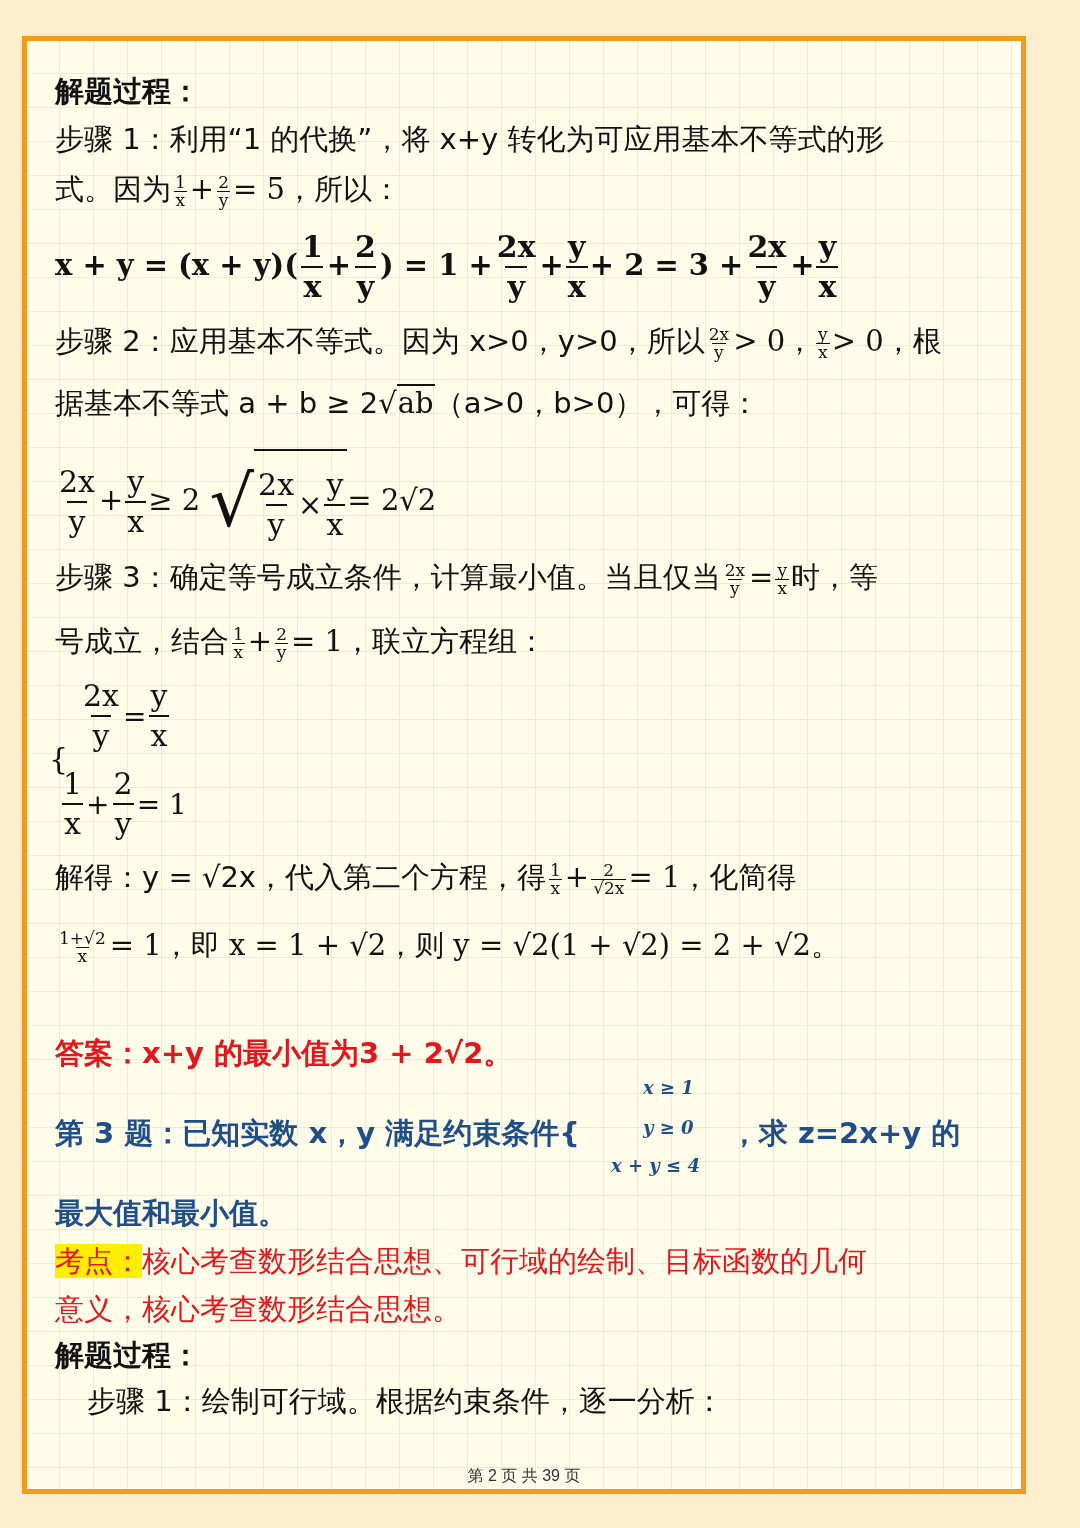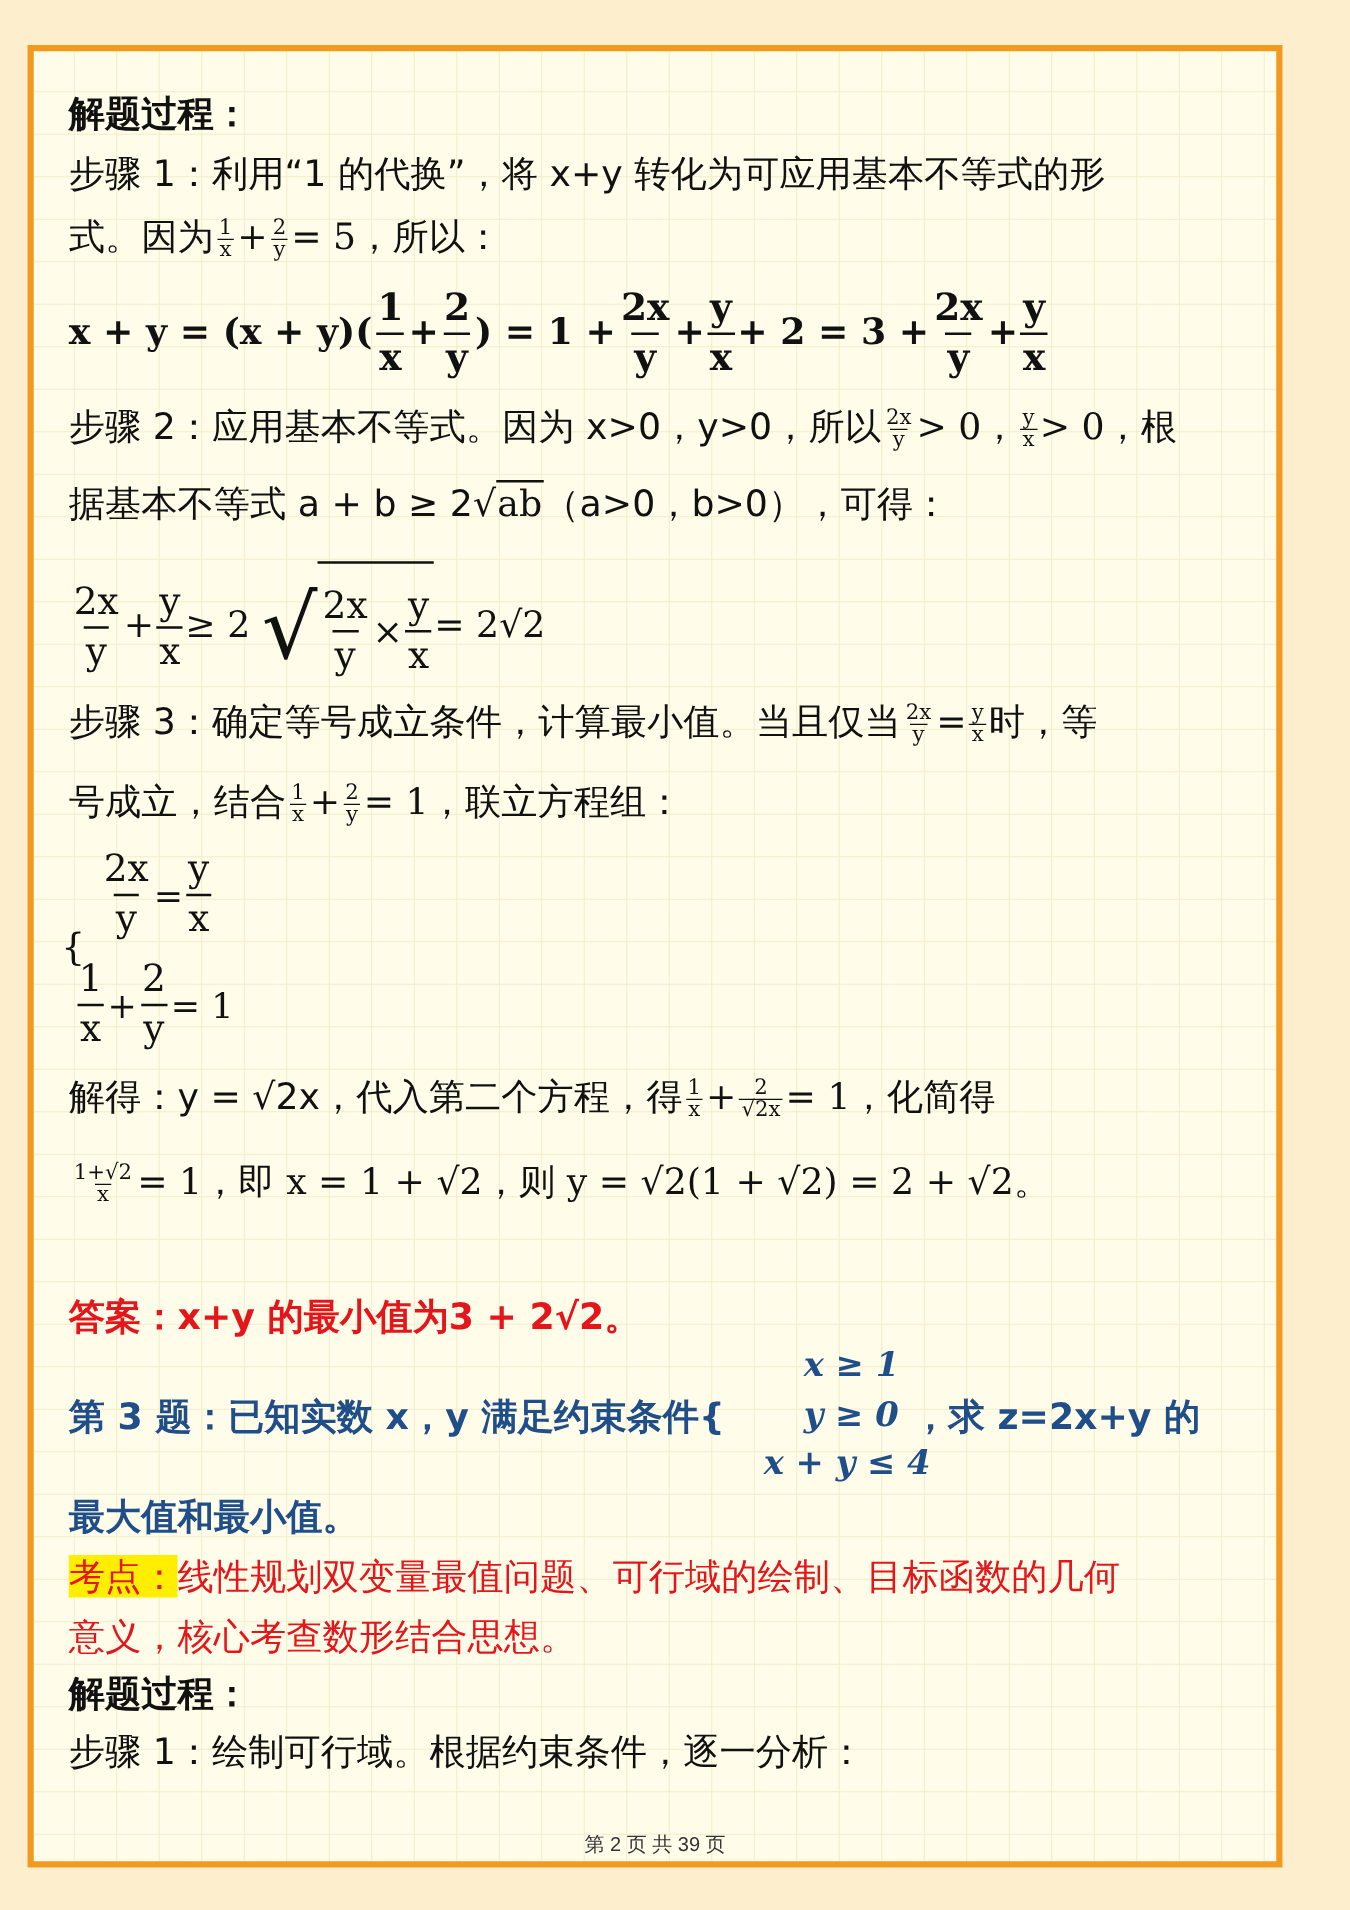--- a/index.html
+++ b/index.html
@@ -21,21 +21,21 @@
   .frac.sm{font-size:17px;}
   .frac.sm .d{border-top-width:1px;}
   .frac.lg{font-size:30px;}
   .frac.lg .n{padding-bottom:4px;}
   .frac.lg .d{padding-top:4px;}
   .sqrt{font-family:"DejaVu Serif","Liberation Serif",serif;}
   .sqrt .rad{border-top:2px solid #111;padding:0 1px;}
   .hl{background:#ffee00;}
   .footer{position:absolute;left:0;width:100%;top:1425px;text-align:center;font-size:16px;
           font-family:Liberation Sans, sans-serif;color:#333;}
-  .sys{position:absolute;font-family:"DejaVu Serif","Liberation Serif",serif;font-style:italic;font-weight:bold;color:#1f4e89;font-size:27px;}
+  .sys{position:absolute;font-family:"DejaVu Serif","Liberation Serif",serif;font-style:italic;font-weight:bold;color:#1f4e89;font-size:18px;}
 </style>
 </head>
 <body>
 
 <div class="page">
 
   <div class="line bold" style="top:30px;">解题过程：</div>
 
   <div class="line" style="top:78px;">步骤 1：利用“1 的代换”，将 x+y 转化为可应用基本不等式的形</div>
 
@@ -179,22 +179,22 @@
   <div class="line blue" style="top:1072px;">
     <span>第 3 题：已知实数 x，y 满足约束条件{</span><span style="display:inline-block;width:150px;"></span><span>，求 z=2x+y 的</span>
   </div>
   <div class="sys" style="left:616px;top:1036px;">x ≥ 1</div>
   <div class="sys" style="left:616px;top:1076px;">y ≥ 0</div>
   <div class="sys" style="left:584px;top:1114px;">x + y ≤ 4</div>
 
   <div class="line blue" style="top:1152px;">最大值和最小值。</div>
 
   <div class="line red" style="top:1200px;">
-    <span class="hl">考点：</span><span>线性规划双变量最值问题、可行域的绘制、目标函数的几何</span>
+    <span class="hl">考点：</span><span>核心考查数形结合思想、可行域的绘制、目标函数的几何</span>
   </div>
   <div class="line red" style="top:1248px;">意义，核心考查数形结合思想。</div>
 
   <div class="line bold" style="top:1294px;">解题过程：</div>
 
-  <div class="line" style="top:1340px;">步骤 1：绘制可行域。根据约束条件，逐一分析：</div>
+  <div class="line" style="top:1340px;margin-left:32px;">步骤 1：绘制可行域。根据约束条件，逐一分析：</div>
 
   <div class="footer">第 2 页 共 39 页</div>
 </div>
 
 </body></html>

